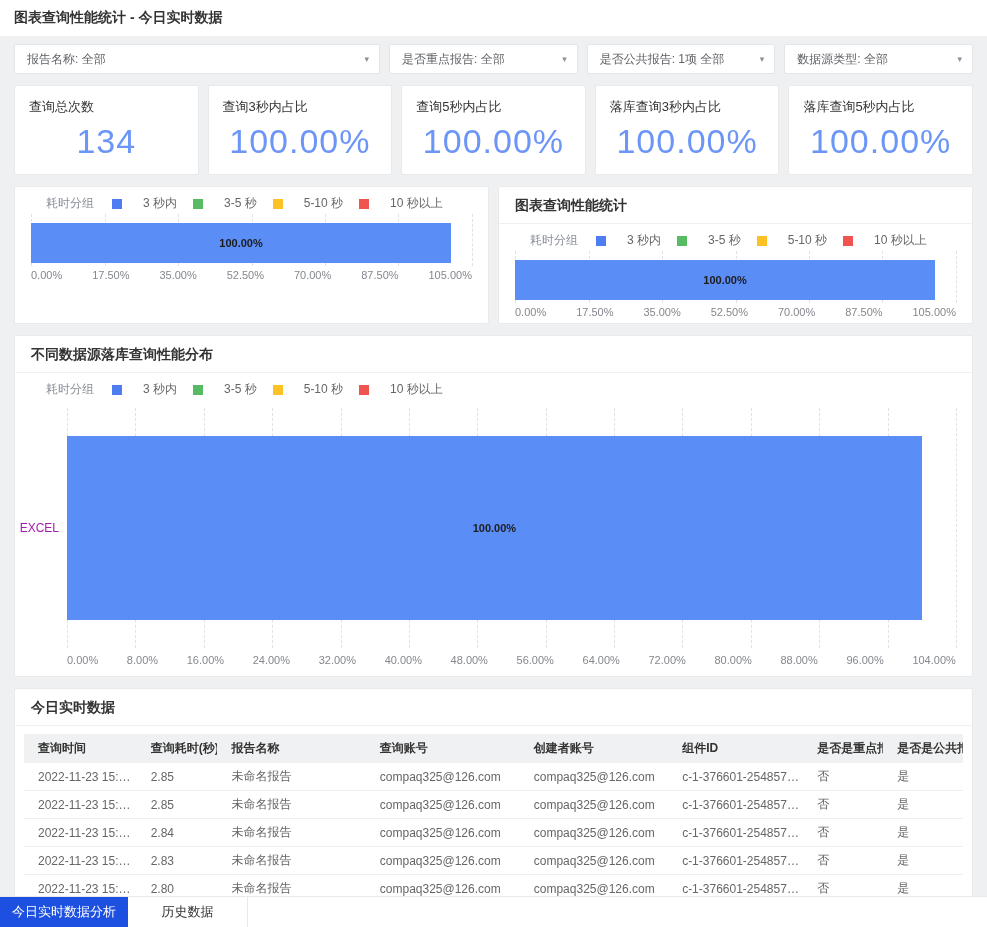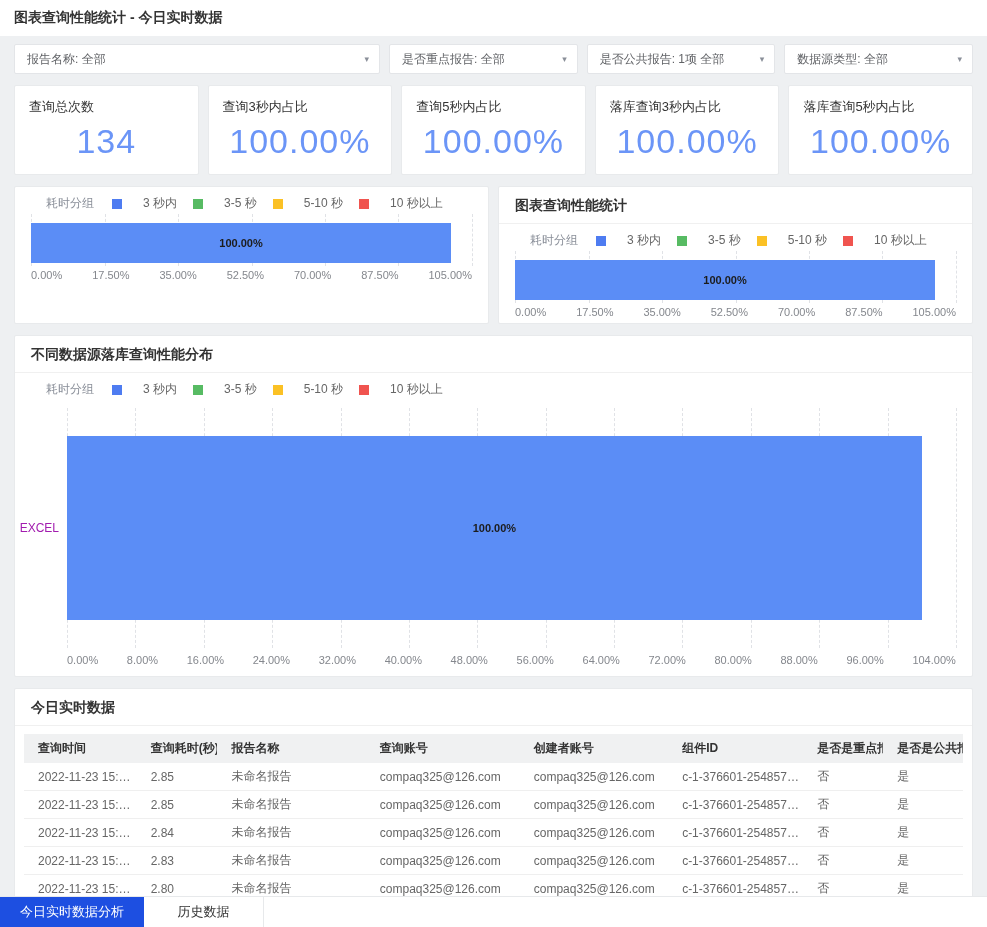--- a/index.html
+++ b/index.html
@@ -53,21 +53,21 @@
   .table-wrap { padding:8px 9px 0 9px; }
   table { width:100%; border-collapse:collapse; table-layout:fixed; font-size:12px; }
   thead td { background:#f0f1f2; color:#333; font-weight:700; padding:6px 4px 6px 14px; white-space:nowrap; overflow:hidden; }
   tbody td { color:#666; padding:5px 4px 5px 14px; border-bottom:1px solid #efefef; white-space:nowrap; overflow:hidden; text-overflow:ellipsis; }
   col.c0{width:12%} col.c1{width:8.6%} col.c2{width:15.8%} col.c3{width:16.4%} col.c4{width:15.8%} col.c5{width:14.4%} col.c6{width:8.5%} col.c7{width:8.5%}
 
   
   .tabbar { position:absolute; left:0; right:0; bottom:0; height:31px; background:#fff; border-top:1px solid #e7e9eb; display:flex; }
   .tab { height:100%; display:flex; align-items:center; justify-content:center; font-size:13px; color:#333; background:#fff; border-right:1px solid #e7e9eb; cursor:pointer; }
   .tab.active { background:#1d4fe1; color:#fff; border-right:none; }
-  .tab-today { width:144px; }
+  .tab-today { width:128px; }
   .tab-history { width:120px; }
 </style>
 </head>
 <body>
 
 <div class="topbar">
   <h1>图表查询性能统计 - 今日实时数据</h1>
 </div>
 
 <div class="content">

